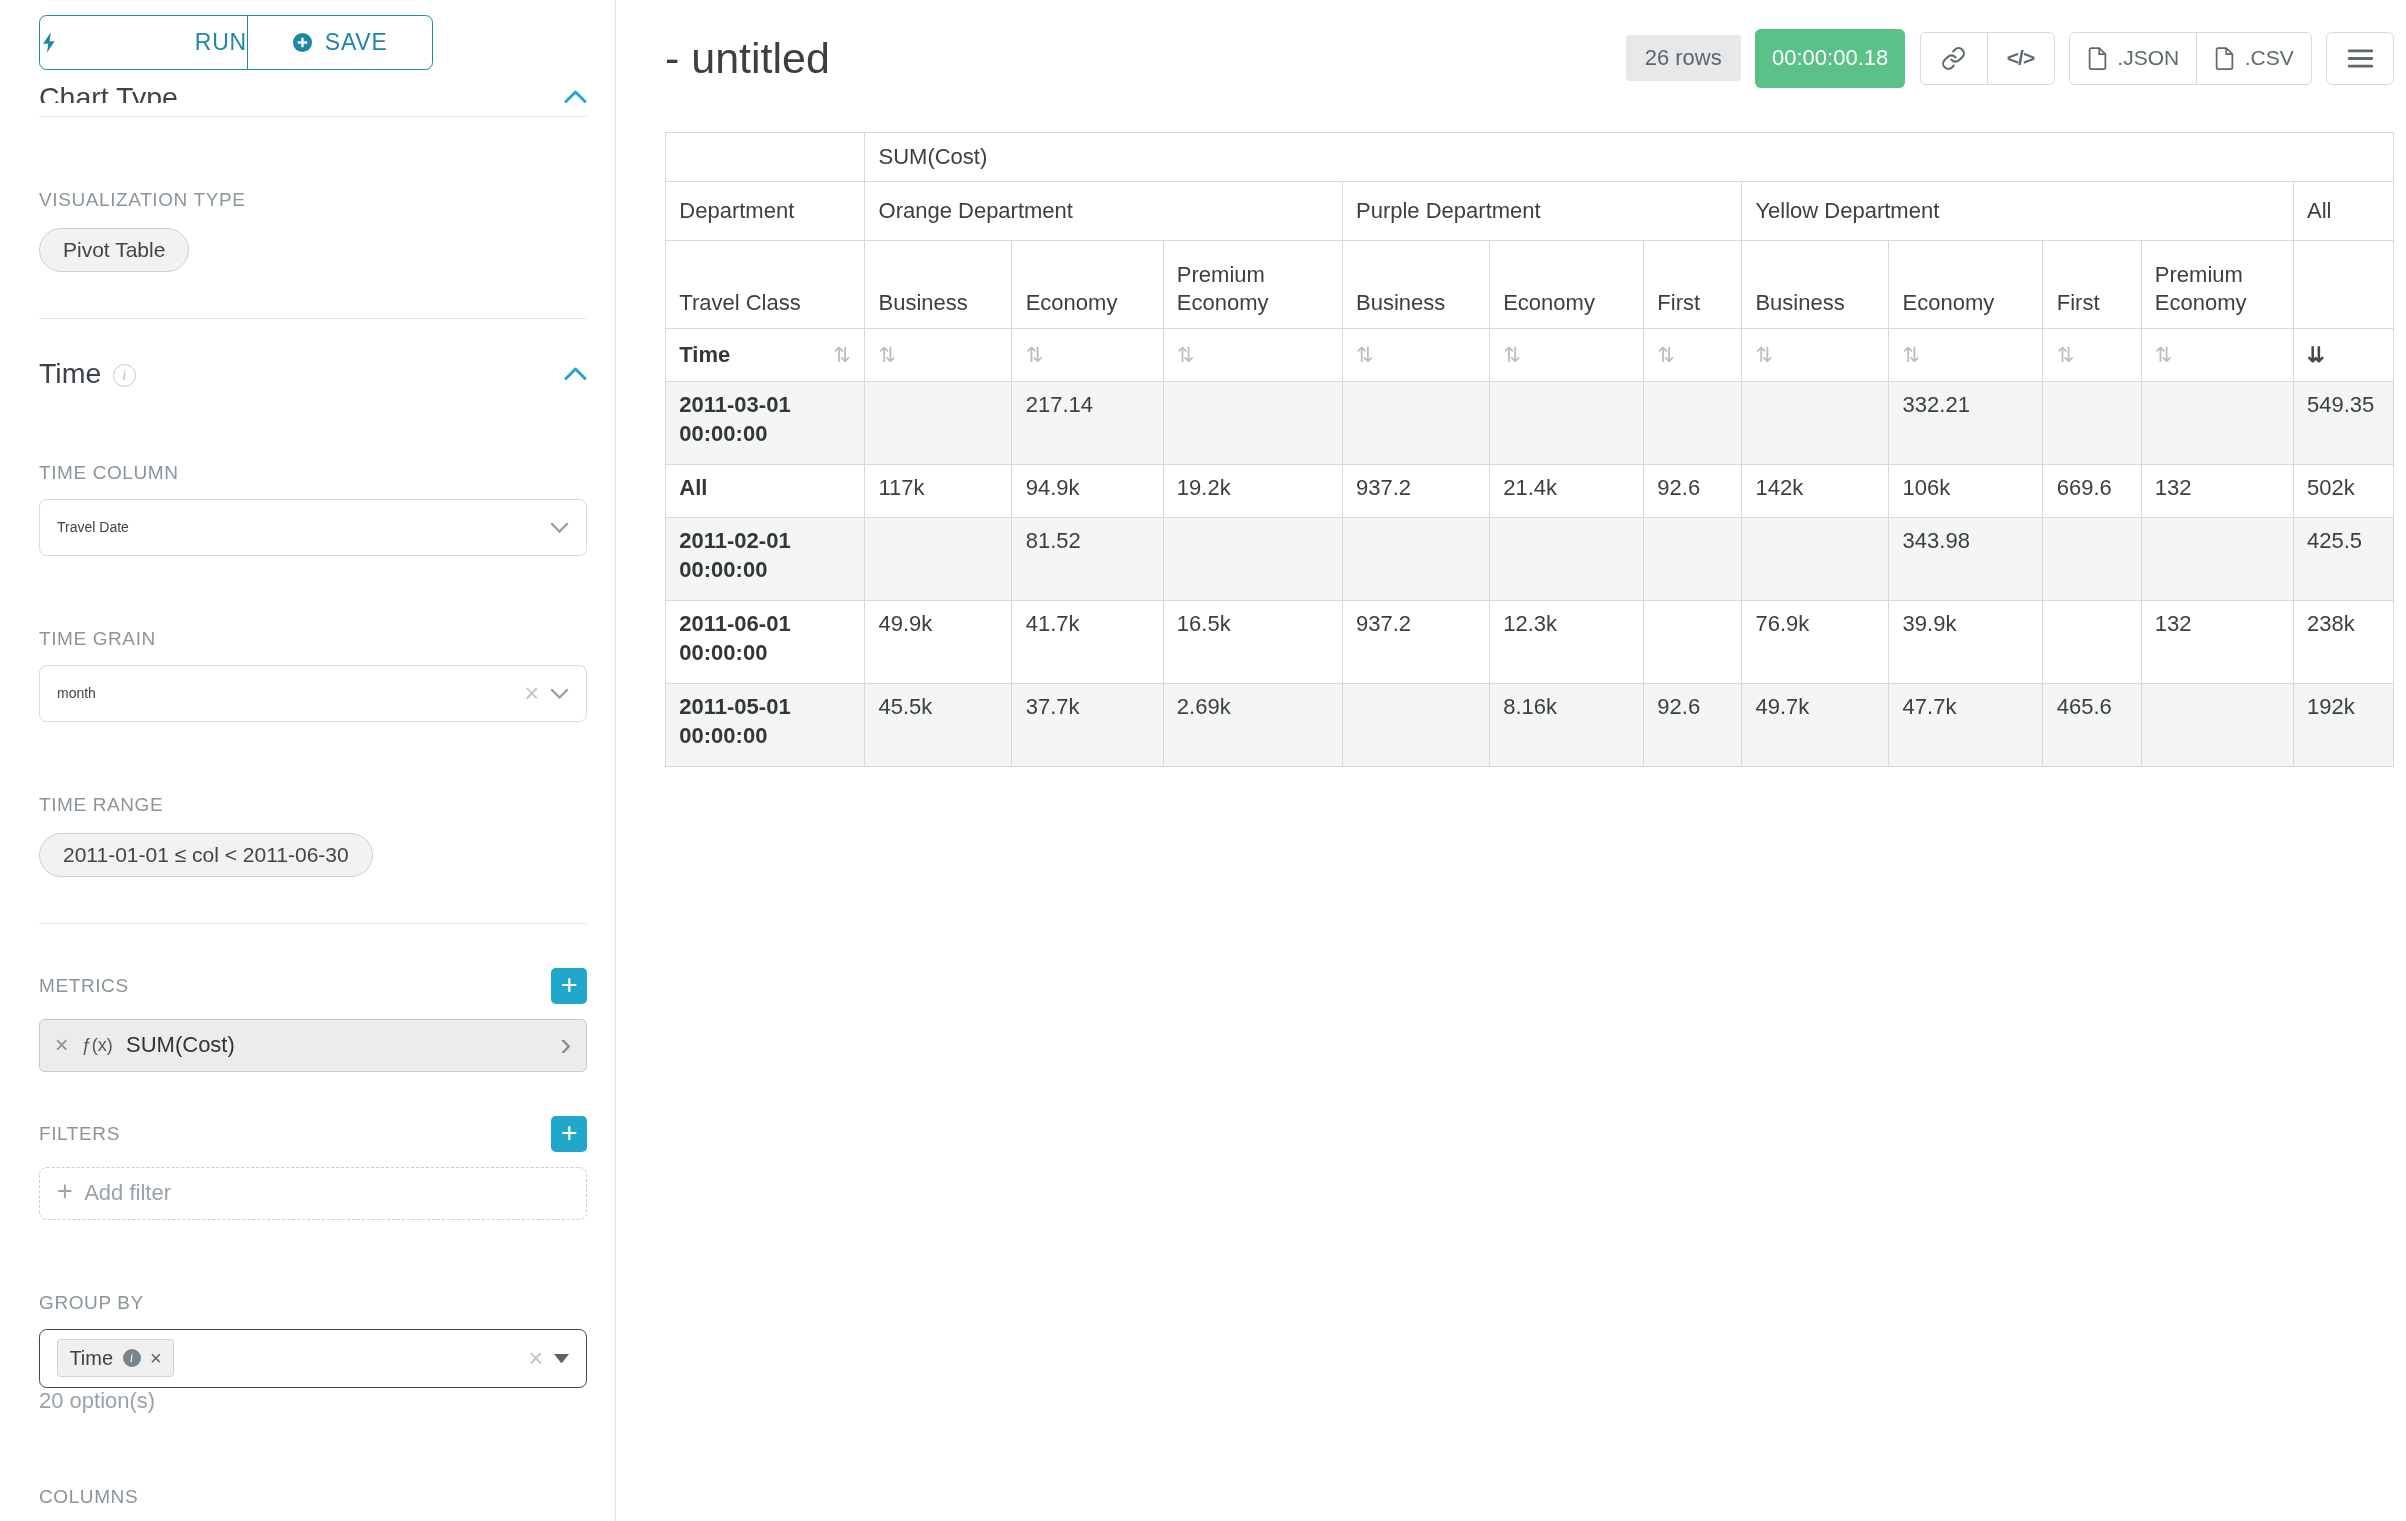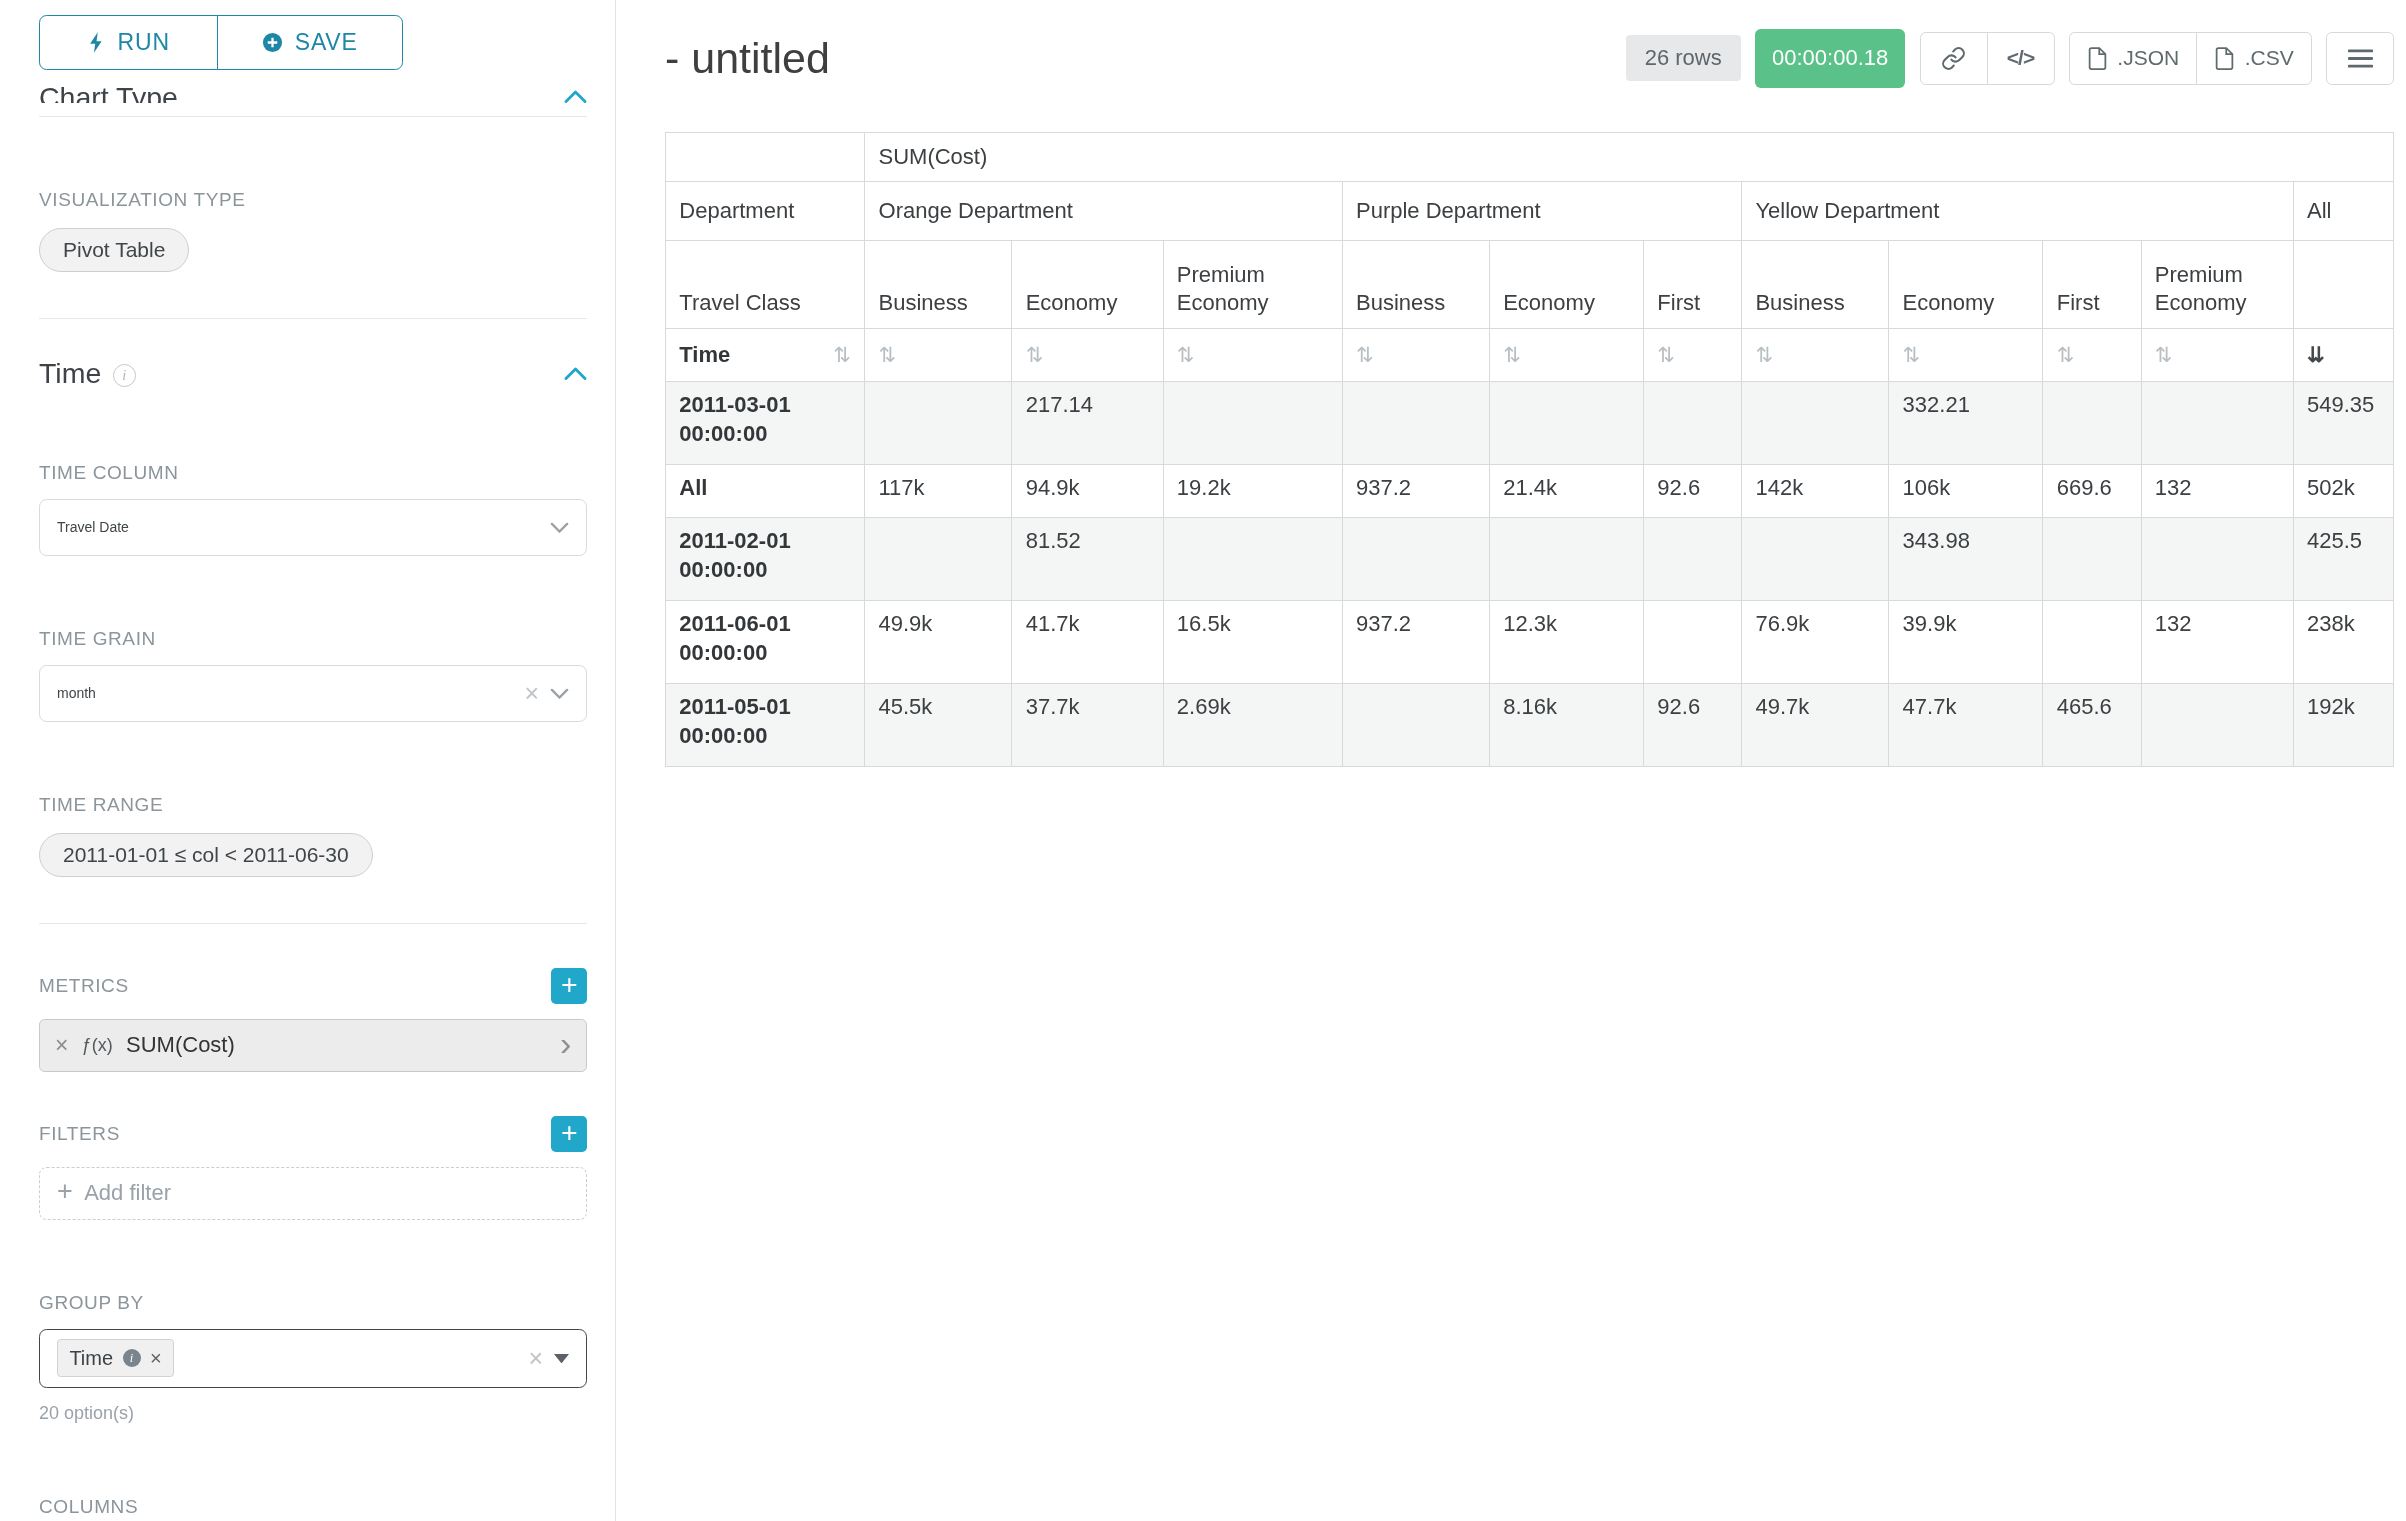--- a/index.html
+++ b/index.html
@@ -18,21 +18,21 @@
     padding:15px 27.6px 0 39px;
     overflow:hidden;
   }
   .run-save { display:flex; }
   .btn {
     height:55px; background:#fff; cursor:pointer;
     border:1px solid var(--btn,#1d87a5); color:var(--btn,#1d87a5);
     font-family:inherit; font-size:23px; letter-spacing:0.8px;
     display:flex; align-items:center; justify-content:center; gap:11.4px;
   }
-  .btn.run { width:179px; border-radius:7.6px 0 0 7.6px; }
+  .btn.run { width:209px; border-radius:7.6px 0 0 7.6px;justify-content:space-between; }
   .btn.save { width:186px; border-radius:0 7.6px 7.6px 0; margin-left:-1px; }
 
   .clip-wrap { height:25px; overflow:hidden; position:relative; margin-top:7.6px; }
   .clip-wrap .section-head { transform:translateY(-15px); margin-top:18px; }
 
   hr.divider { border:none; border-top:1px solid #e7e7e7; margin-top:13.3px; }
   hr.divider.sp { margin-top:46px; }
 
   .ctl-label {
     margin-top:72px; font-size:19px; color:#8b959b; letter-spacing:0.6px;
@@ -97,21 +97,21 @@
     font-size:20px; color:#3b4146;
   }
   .tag-info {
     width:18px; height:18px; border-radius:50%; background:#7a848c; color:#fff;
     font-size:12.4px; font-family:"Liberation Serif", serif; font-style:italic;
     display:inline-flex; align-items:center; justify-content:center;
   }
   .tag-x { color:#5b6166; font-size:20px; cursor:pointer; }
   .chev-solid { display:flex; flex:none; }
 
-  .hint { margin-top:15px; font-size:18px; color:#9aa2a9; }
+  .hint { font-size:22px; color:#9aa2a9; }
 
   .select.multiline {
     height:97px; align-items:flex-start; padding:11.4px 17px; position:relative;
   }
   .select.multiline .tags { display:flex; gap:11.4px; }
   .select.multiline .right-ctrls {
     position:absolute; right:17px; top:50%; transform:translateY(-50%);
     display:flex; align-items:center; gap:11.4px;
   }
 

